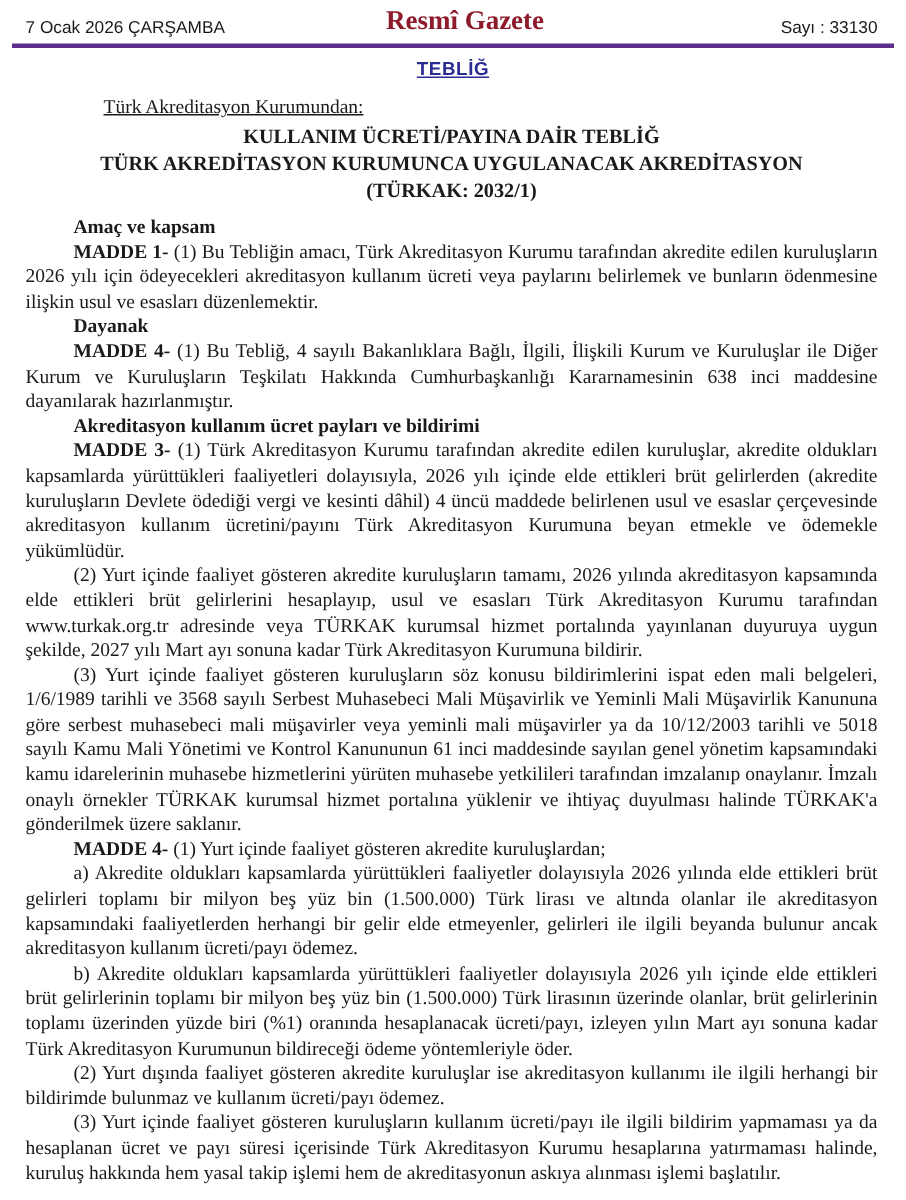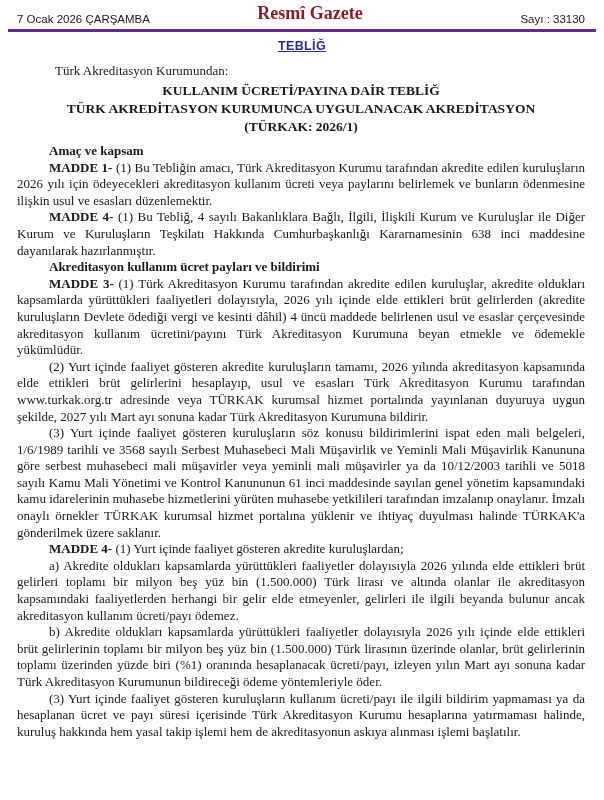--- a/index.html
+++ b/index.html
@@ -35,21 +35,21 @@
   .section{
     text-align:center;margin-top:7px;
     font-family:"Liberation Sans", sans-serif;font-weight:bold;
     font-size:12.5px;letter-spacing:.4px;color:var(--blue);text-decoration:underline;
   }
 
   main{padding:0 19px 0 17px;}
   .source{
     margin-top:10px;font-size:13px;line-height:15px;
   }
-  .source span{margin-left:38px;}
+  .source span{text-decoration:underline;margin-left:52px;}
   .doc-title{
     text-align:center;font-weight:bold;font-size:13.5px;line-height:18px;
     margin-top:4px;
   }
   .doc-body{
     margin-top:7px;font-size:13px;line-height:16.6px;text-align:justify;
   }
   .para{margin:0;text-indent:32px;}
   .para.heading{font-weight:bold;text-align:left;}
 </style>
@@ -67,31 +67,33 @@
   <div class="rule"></div>
 
   <div class="section">TEBLİĞ</div>
 
   <main>
     <div class="source"><span>Türk Akreditasyon Kurumundan:</span></div>
 
     <div class="doc-title">
       <div>KULLANIM ÜCRETİ/PAYINA DAİR TEBLİĞ</div>
       <div>TÜRK AKREDİTASYON KURUMUNCA UYGULANACAK AKREDİTASYON</div>
-      <div>(TÜRKAK: 2026/1)</div>
+      <div>(TÜRKAK: 2032/1)</div>
     </div>
 
     <div class="doc-body" id="doc-body">
         <p class="para heading">Amaç ve kapsam</p>
         <p class="para"><b>MADDE 1- </b>(1) Bu Tebliğin amacı, Türk Akreditasyon Kurumu tarafından akredite edilen kuruluşların 2026 yılı için ödeyecekleri akreditasyon kullanım ücreti veya paylarını belirlemek ve bunların ödenmesine ilişkin usul ve esasları düzenlemektir.</p>
+        <p class="para heading">Dayanak</p>
         <p class="para"><b>MADDE 4- </b>(1) Bu Tebliğ, 4 sayılı Bakanlıklara Bağlı, İlgili, İlişkili Kurum ve Kuruluşlar ile Diğer Kurum ve Kuruluşların Teşkilatı Hakkında Cumhurbaşkanlığı Kararnamesinin 638 inci maddesine dayanılarak hazırlanmıştır.</p>
         <p class="para heading">Akreditasyon kullanım ücret payları ve bildirimi</p>
         <p class="para"><b>MADDE 3- </b>(1) Türk Akreditasyon Kurumu tarafından akredite edilen kuruluşlar, akredite oldukları kapsamlarda yürüttükleri faaliyetleri dolayısıyla, 2026 yılı içinde elde ettikleri brüt gelirlerden (akredite kuruluşların Devlete ödediği vergi ve kesinti dâhil) 4 üncü maddede belirlenen usul ve esaslar çerçevesinde akreditasyon kullanım ücretini/payını Türk Akreditasyon Kurumuna beyan etmekle ve ödemekle yükümlüdür.</p>
         <p class="para">(2) Yurt içinde faaliyet gösteren akredite kuruluşların tamamı, 2026 yılında akreditasyon kapsamında elde ettikleri brüt gelirlerini hesaplayıp, usul ve esasları Türk Akreditasyon Kurumu tarafından www.turkak.org.tr adresinde veya TÜRKAK kurumsal hizmet portalında yayınlanan duyuruya uygun şekilde, 2027 yılı Mart ayı sonuna kadar Türk Akreditasyon Kurumuna bildirir.</p>
         <p class="para">(3) Yurt içinde faaliyet gösteren kuruluşların söz konusu bildirimlerini ispat eden mali belgeleri, 1/6/1989 tarihli ve 3568 sayılı Serbest Muhasebeci Mali Müşavirlik ve Yeminli Mali Müşavirlik Kanununa göre serbest muhasebeci mali müşavirler veya yeminli mali müşavirler ya da 10/12/2003 tarihli ve 5018 sayılı Kamu Mali Yönetimi ve Kontrol Kanununun 61 inci maddesinde sayılan genel yönetim kapsamındaki kamu idarelerinin muhasebe hizmetlerini yürüten muhasebe yetkilileri tarafından imzalanıp onaylanır. İmzalı onaylı örnekler TÜRKAK kurumsal hizmet portalına yüklenir ve ihtiyaç duyulması halinde TÜRKAK'a gönderilmek üzere saklanır.</p>
         <p class="para"><b>MADDE 4- </b>(1) Yurt içinde faaliyet gösteren akredite kuruluşlardan;</p>
         <p class="para">a) Akredite oldukları kapsamlarda yürüttükleri faaliyetler dolayısıyla 2026 yılında elde ettikleri brüt gelirleri toplamı bir milyon beş yüz bin (1.500.000) Türk lirası ve altında olanlar ile akreditasyon kapsamındaki faaliyetlerden herhangi bir gelir elde etmeyenler, gelirleri ile ilgili beyanda bulunur ancak akreditasyon kullanım ücreti/payı ödemez.</p>
         <p class="para">b) Akredite oldukları kapsamlarda yürüttükleri faaliyetler dolayısıyla 2026 yılı içinde elde ettikleri brüt gelirlerinin toplamı bir milyon beş yüz bin (1.500.000) Türk lirasının üzerinde olanlar, brüt gelirlerinin toplamı üzerinden yüzde biri (%1) oranında hesaplanacak ücreti/payı, izleyen yılın Mart ayı sonuna kadar Türk Akreditasyon Kurumunun bildireceği ödeme yöntemleriyle öder.</p>
+        <p class="para">(2) Yurt dışında faaliyet gösteren akredite kuruluşlar ise akreditasyon kullanımı ile ilgili herhangi bir bildirimde bulunmaz ve kullanım ücreti/payı ödemez.</p>
         <p class="para">(3) Yurt içinde faaliyet gösteren kuruluşların kullanım ücreti/payı ile ilgili bildirim yapmaması ya da hesaplanan ücret ve payı süresi içerisinde Türk Akreditasyon Kurumu hesaplarına yatırmaması halinde, kuruluş hakkında hem yasal takip işlemi hem de akreditasyonun askıya alınması işlemi başlatılır.</p>
       </div>
   </main>
 
 </div>
 
 </body></html>

